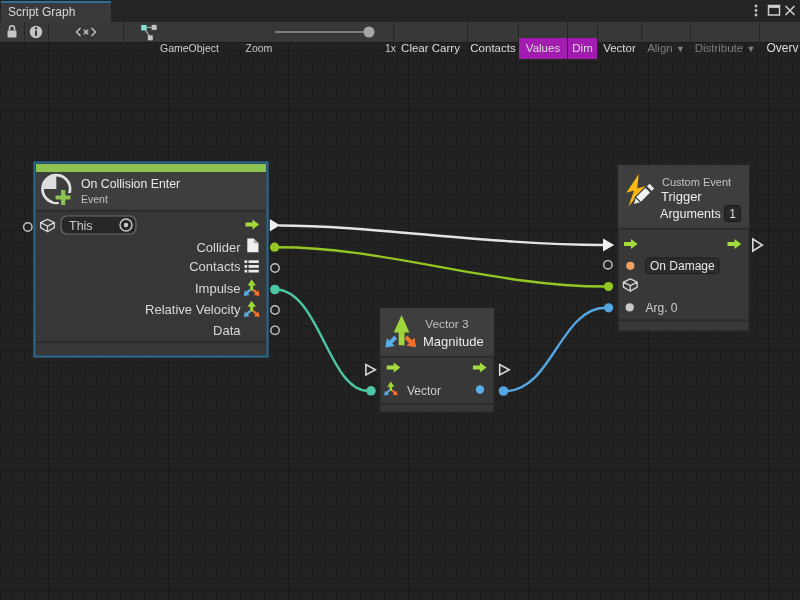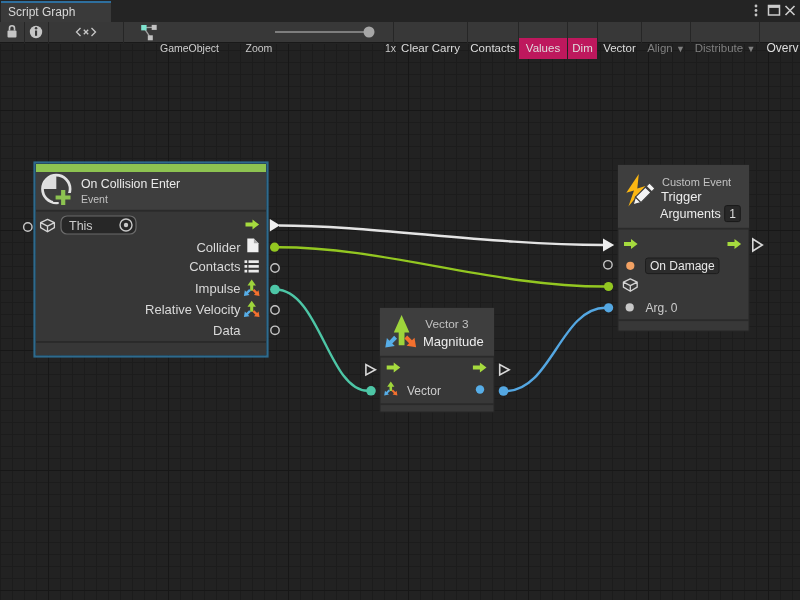--- a/index.html
+++ b/index.html
@@ -4,21 +4,21 @@
 <style>
   html,body{margin:0;padding:0;}
   body{width:800px;height:600px;overflow:hidden;background:#232323;
        font-family:"Liberation Sans",sans-serif;position:relative;}
   .titlebar{position:absolute;left:0;top:0;width:800px;height:22px;background:#242424;}
   .tab{position:absolute;left:1px;top:1px;width:110px;height:21px;background:#3a3a3a;box-sizing:border-box;border-top:2px solid #2e6f9e;}
   .tab span{position:absolute;left:7px;top:2px;font-size:12px;color:#d8d8d8;}
   .toolbar{position:absolute;left:0;top:22px;width:800px;height:21px;background:#383838;border-bottom:1px solid #191919;box-sizing:border-box;}
   .sep{position:absolute;top:22px;width:1px;height:21px;background:#262626;}
   .tbtn{position:absolute;top:38px;height:21px;line-height:21px;font-size:11.5px;color:#dedede;text-align:center;}
-  .pressed{background:#be185d;}
+  .pressed{background:#a21caf;}
   .disabled{color:#7f7f7f;}
   .canvas{position:absolute;left:0;top:44px;width:800px;height:556px;background:#222222;
     background-image:
       linear-gradient(to right, #171717 1px, transparent 1px),
       linear-gradient(to bottom, #171717 1px, transparent 1px),
       linear-gradient(to right, #1c1c1c 1px, transparent 1px),
       linear-gradient(to bottom, #1c1c1c 1px, transparent 1px);
     background-size:120px 120px,120px 120px,12px 12px,12px 12px;
     background-position:48px 0,0 66px,0 0,0 6px;}
   svg{position:absolute;left:0;top:44px;}

